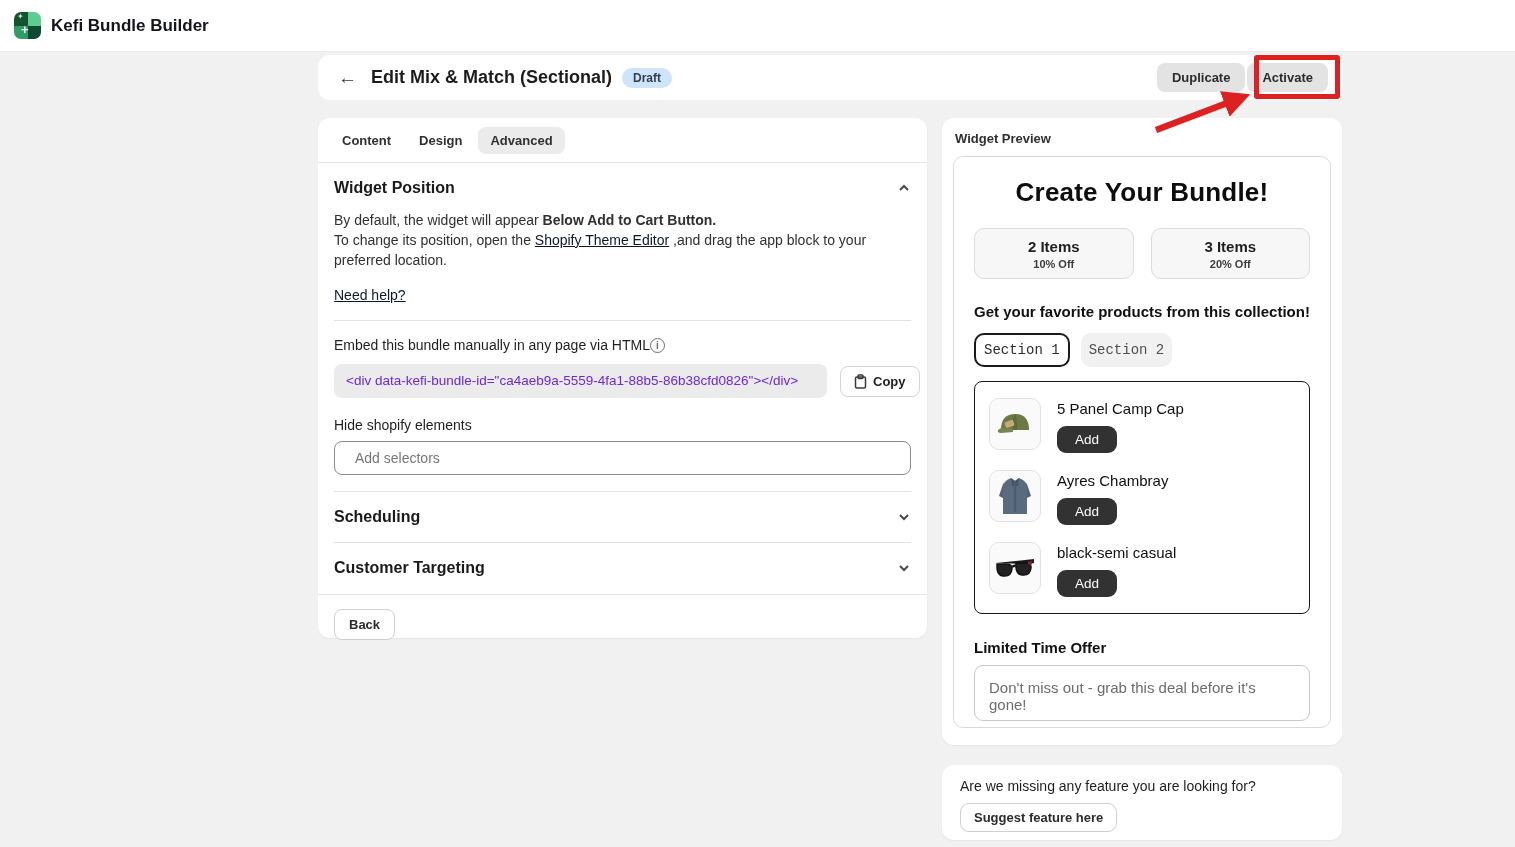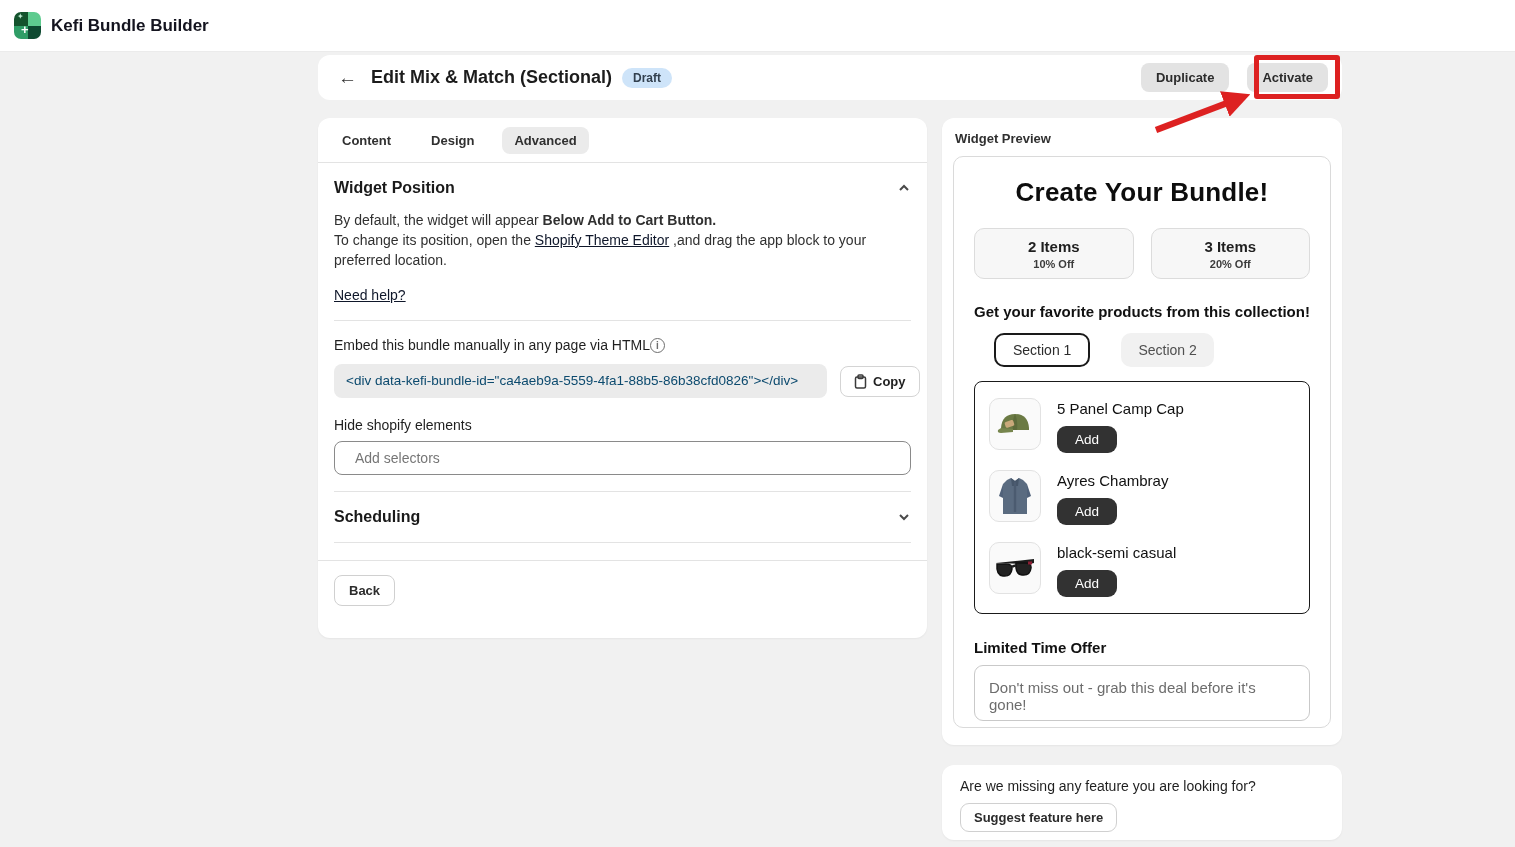--- a/index.html
+++ b/index.html
@@ -38,37 +38,37 @@
     position:absolute; left:318px; top:55px; width:1024px; height:45px;
     background:#ffffff; border-radius:12px;
     display:flex; align-items:center; padding:0 14px 0 20px;
   }
   .back-arrow { font-size:19px; color:#333; cursor:pointer; margin-right:14px; }
   .page-title { font-size:18px; font-weight:700; color:#1c1c1c; }
   .draft-badge {
     margin-left:10px; background:#cee4f9; color:#33414f;
     font-size:12px; font-weight:600; padding:3px 11px; border-radius:11px;
   }
-  .strip-actions { margin-left:auto; display:flex; gap:18px; align-items:flex-start; }
+  .strip-actions { margin-left:auto; display:flex; gap:2px; align-items:flex-start; }
   .gray-btn {
     background:#e3e3e3; border:none; border-radius:8px; padding:7px 15px;
     font-family:inherit; font-size:13px; font-weight:600; color:#2c2c2c; cursor:pointer;
   }
 
   
   .card {
     position:absolute; background:#ffffff; border-radius:12px;
     box-shadow:0 1px 2px rgba(0,0,0,0.05);
   }
   .left-card  { left:318px; top:118px; width:609px; height:520px; }
   .right-card { left:942px; top:118px; width:400px; height:627px; padding:13px 11px; }
   .bottom-card{ left:942px; top:765px; width:400px; height:75px; padding:13px 18px; }
 
   
-  .tabs-row { display:flex; align-items:center; gap:16px; padding:9px 12px; height:44px; }
+  .tabs-row { display:flex; align-items:center; gap:4px; padding:9px 12px; height:44px; }
   .tab {
     font-size:13px; font-weight:600; color:#303030; padding:6px 12px;
     border-radius:8px; cursor:pointer; background:transparent; border:none; font-family:inherit;
   }
   .tab.active { background:#ebebeb; }
   .hr-full { border:none; border-top:1px solid #e3e3e3; width:100%; }
   .left-body { padding:16px 16px 0 16px; }
   .section-head {
     display:flex; align-items:center; justify-content:space-between; cursor:pointer;
   }
@@ -81,21 +81,21 @@
   .sub-divider { border:none; border-top:1px solid #e3e3e3; margin:16px 0; }
   .embed-label { font-size:14px; color:#1f1f1f; display:flex; align-items:center; }
   .info-icon {
     width:15px; height:15px; border:1px solid #6e6e6e; border-radius:50%;
     font-size:10px; color:#6e6e6e; display:inline-flex; align-items:center; justify-content:center;
     font-weight:700; cursor:pointer;
   }
   .embed-row { display:flex; gap:13px; margin-top:11px; align-items:center; }
   .embed-input {
     flex:0 0 493px; width:493px; background:#ebebeb; border:none; border-radius:8px;
-    height:34px; padding:0 12px; font-family:inherit; font-size:13.5px; color:#0c4a6e;
+    height:34px; padding:0 12px; font-family:inherit; font-size:13.5px; color:#6d28d9;
     white-space:nowrap; overflow:hidden; line-height:34px;
   }
   .copy-btn {
     background:#fff; border:1px solid #d4d4d4; border-radius:8px; height:31px;
     padding:0 13px; font-family:inherit; font-size:13px; font-weight:600; color:#1f1f1f;
     display:flex; align-items:center; gap:6px; cursor:pointer;
   }
   .clip-icon { width:13px; height:15px; stroke:#3a3a3a; stroke-width:1.5; fill:none; }
   .hide-label { margin-top:19px; font-size:14px; color:#1f1f1f; }
   .selectors-input {
@@ -119,21 +119,21 @@
   .tier-row { display:flex; gap:17px; margin-top:20px; }
   .tier-btn {
     flex:1; background:#f7f7f7; border:1px solid #dcdcdc; border-radius:10px;
     padding:9px 0 8px 0; text-align:center; cursor:pointer; font-family:inherit;
   }
   .tier-items { font-size:15px; font-weight:700; color:#1f1f1f; }
   .tier-off { font-size:11px; font-weight:600; color:#3c3c3c; margin-top:3px; }
   .preview-sub { margin-top:24px; font-size:15px; font-weight:700; color:#111; }
   .section-tabs { display:flex; gap:11px; margin-top:13px; }
   .section-tab {
-    font-family:Liberation Sans, sans-serif; font-size:14px; padding:7px 17px; border-radius:10px; cursor:pointer;margin-left:20px;
+    font-family:Liberation Mono, monospace; font-size:14px; padding:7px 8px; border-radius:10px; cursor:pointer;
   }
   .section-tab.sel { background:#fff; border:2px solid #1a1a1a; color:#2c2c2c; }
   .section-tab.unsel { background:#f1f1f1; border:none; color:#4f4f4f; }
   .product-box {
     margin-top:14px; border:1px solid #1a1a1a; border-radius:8px; padding:16px 14px;
   }
   .product-row { display:flex; gap:16px; align-items:flex-start; }
   .product-row + .product-row { margin-top:17px; }
   .product-img {
     width:52px; height:52px; border:1px solid #e2e2e2; border-radius:10px;
@@ -234,20 +234,26 @@
 
     <div class="section-head">
       <h2>Scheduling</h2>
       <svg class="chev" viewBox="0 0 14 14">
           <polyline points="3,5 7,9 11,5"></polyline>
         </svg>
     </div>
 
     <hr class="sub-divider">
 
+    <div class="section-head">
+      <h2>Customer Targeting</h2>
+      <svg class="chev" viewBox="0 0 14 14">
+          <polyline points="3,5 7,9 11,5"></polyline>
+        </svg>
+    </div>
   </div>
 
   <hr class="hr-full" style="margin-top:17px;">
   <div class="back-zone">
     <button class="back-btn">Back</button>
   </div>
 </section>
 
 <section class="card right-card">
   <div class="preview-label">Widget Preview</div>

